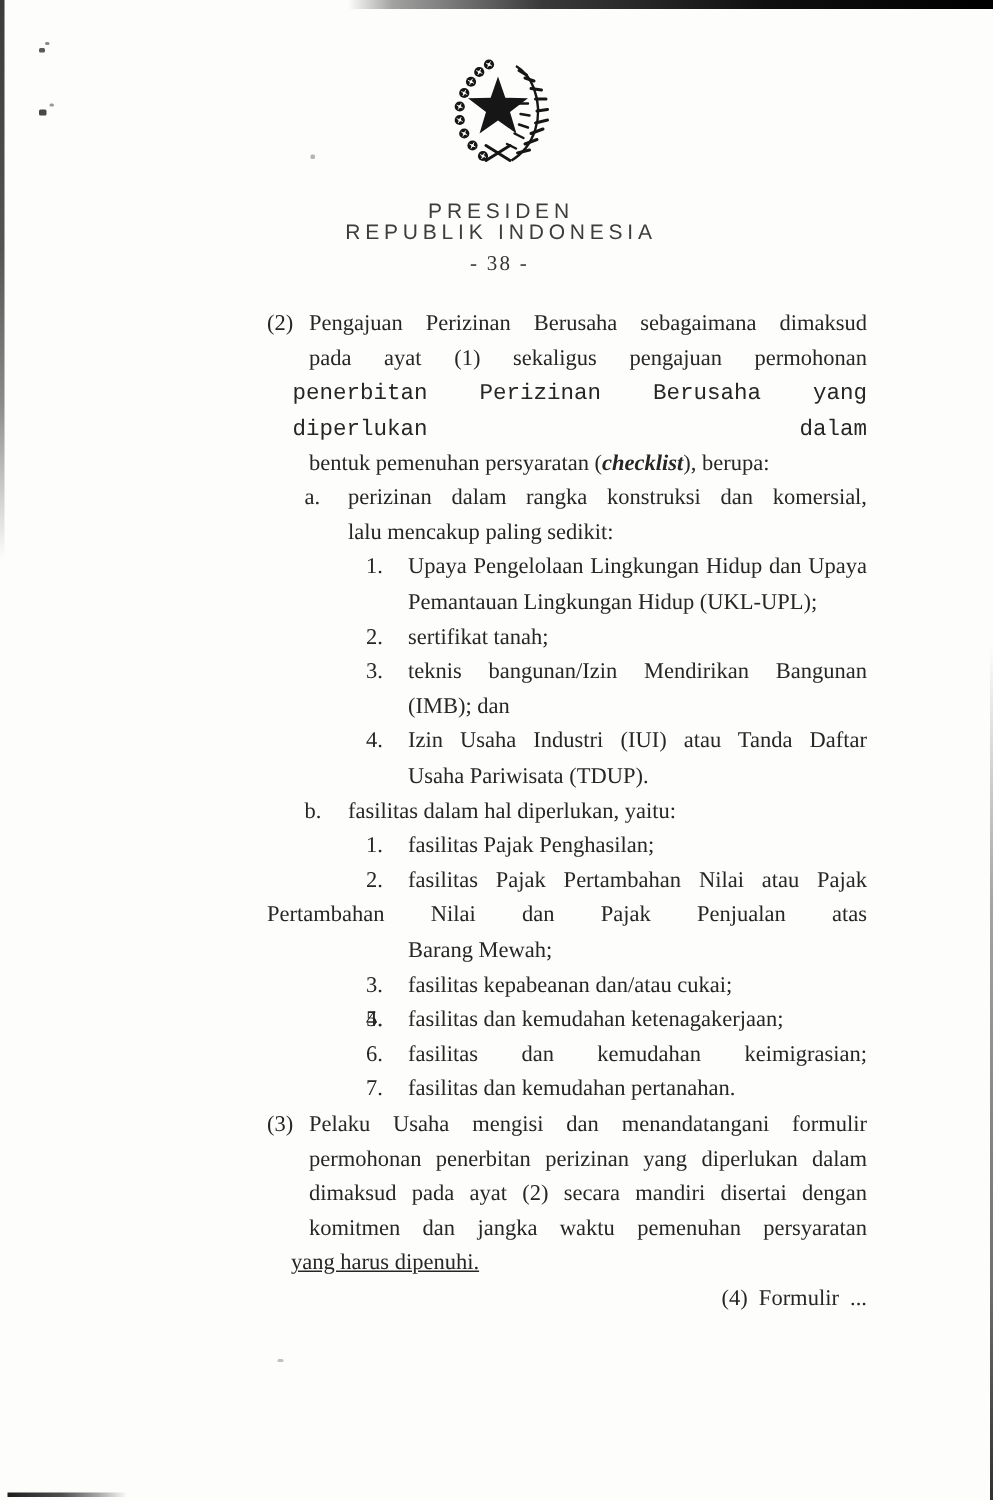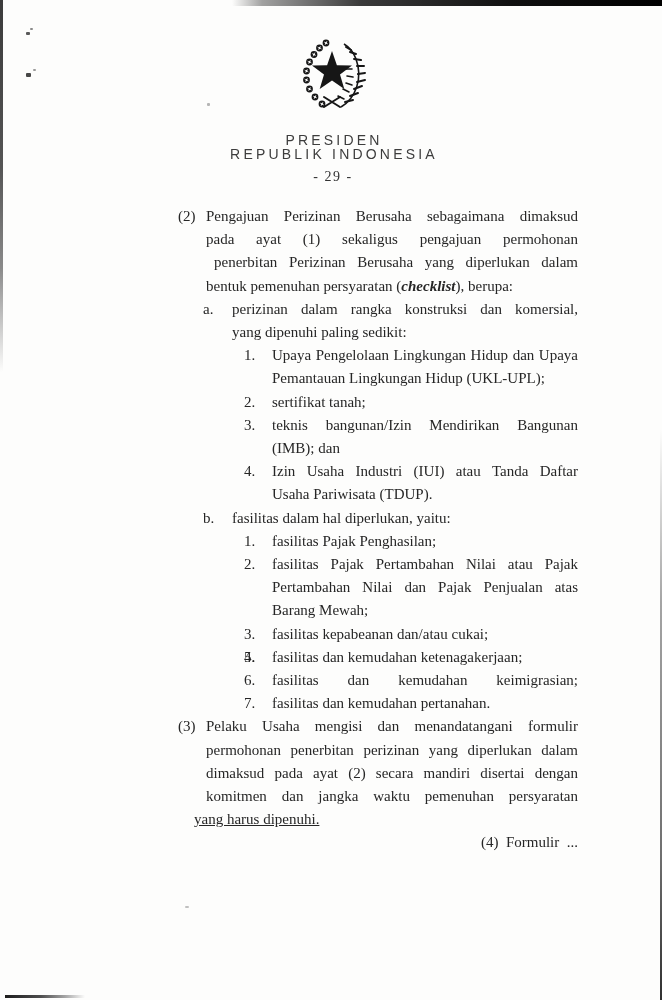--- a/index.html
+++ b/index.html
@@ -134,40 +134,40 @@
             <circle r="1" fill="#fff"></circle>
             <path d="M-2,-1 L2,1 M-1,2 L1,-2" stroke="#fff" stroke-width="0.6"></path>
           </g>
       </g>
 
       <polygon fill="#161616" points="44,13 48.9,27.2 64,27.5 52,36.6 56.3,51 44,42.4 31.7,51 36,36.6 24,27.5 39.1,27.2"></polygon>
     </svg>
   </div>
   <div class="inst inst1">PRESIDEN</div>
   <div class="inst inst2">REPUBLIK INDONESIA</div>
-  <div class="pageno">- 29 -</div>
+  <div class="pageno">- 38 -</div>
 
   <div class="doc-body" id="doc-body">
       <div class="line just" style="margin-left: 28px;"><span class="lbl" style="left: -28px;">(2)</span><span>Pengajuan Perizinan Berusaha sebagaimana dimaksud</span></div>
       <div class="line just" style="margin-left: 28px;"><span>pada ayat (1) sekaligus pengajuan permohonan</span></div>
-      <div class="line just" style="margin-left: 36px;"><span>penerbitan Perizinan Berusaha yang diperlukan dalam</span></div>
+      <div class="line just" style="margin-left: 17px; font-family: Liberation Mono, monospace;"><span>penerbitan Perizinan Berusaha yang diperlukan dalam</span></div>
       <div class="line" style="margin-left: 28px;"><span>bentuk pemenuhan persyaratan (</span><span class="it">checklist</span><span>), berupa:</span></div>
       <div class="line just" style="margin-left: 54px;"><span class="lbl" style="left: -29px;">a.</span><span>perizinan dalam rangka konstruksi dan komersial,</span></div>
-      <div class="line" style="margin-left: 54px;"><span>yang dipenuhi paling sedikit:</span></div>
+      <div class="line" style="margin-left: 54px;"><span>lalu mencakup paling sedikit:</span></div>
       <div class="line just" style="margin-left: 94px;"><span class="lbl" style="left: -28px;">1.</span><span>Upaya Pengelolaan Lingkungan Hidup dan Upaya</span></div>
       <div class="line" style="margin-left: 94px;"><span>Pemantauan Lingkungan Hidup (UKL-UPL);</span></div>
       <div class="line" style="margin-left: 94px;"><span class="lbl" style="left: -28px;">2.</span><span>sertifikat tanah;</span></div>
       <div class="line just" style="margin-left: 94px;"><span class="lbl" style="left: -28px;">3.</span><span>teknis bangunan/Izin Mendirikan Bangunan</span></div>
       <div class="line" style="margin-left: 94px;"><span>(IMB); dan</span></div>
       <div class="line just" style="margin-left: 94px;"><span class="lbl" style="left: -28px;">4.</span><span>Izin Usaha Industri (IUI) atau Tanda Daftar</span></div>
       <div class="line" style="margin-left: 94px;"><span>Usaha Pariwisata (TDUP).</span></div>
       <div class="line" style="margin-left: 54px;"><span class="lbl" style="left: -29px;">b.</span><span>fasilitas dalam hal diperlukan, yaitu:</span></div>
       <div class="line" style="margin-left: 94px;"><span class="lbl" style="left: -28px;">1.</span><span>fasilitas Pajak Penghasilan;</span></div>
       <div class="line just" style="margin-left: 94px;"><span class="lbl" style="left: -28px;">2.</span><span>fasilitas Pajak Pertambahan Nilai atau Pajak</span></div>
-      <div class="line just" style="margin-left: 94px;"><span>Pertambahan Nilai dan Pajak Penjualan atas</span></div>
+      <div class="line just" style=""><span>Pertambahan Nilai dan Pajak Penjualan atas</span></div>
       <div class="line" style="margin-left: 94px;"><span>Barang Mewah;</span></div>
       <div class="line" style="margin-left: 94px;"><span class="lbl" style="left: -28px;">3.</span><span>fasilitas kepabeanan dan/atau cukai;</span></div>
       <div class="line" style="margin-left: 94px;"><span class="lbl" style="left: -28px;">4.</span></div>
       <div class="line" style="margin-left: 94px;"><span class="lbl" style="left: -28px;">5.</span><span>fasilitas dan kemudahan ketenagakerjaan;</span></div>
       <div class="line just" style="margin-left: 94px;"><span class="lbl" style="left: -28px;">6.</span><span>fasilitas dan kemudahan keimigrasian;</span></div>
       <div class="line" style="margin-left: 94px;"><span class="lbl" style="left: -28px;">7.</span><span>fasilitas dan kemudahan pertanahan.</span></div>
       <div class="line just" style="margin-left: 28px;"><span class="lbl" style="left: -28px;">(3)</span><span>Pelaku Usaha mengisi dan menandatangani formulir</span></div>
       <div class="line just" style="margin-left: 28px;"><span>permohonan penerbitan perizinan yang diperlukan dalam</span></div>
       <div class="line just" style="margin-left: 28px;"><span>dimaksud pada ayat (2) secara mandiri disertai dengan</span></div>
       <div class="line just" style="margin-left: 28px;"><span>komitmen dan jangka waktu pemenuhan persyaratan</span></div>

